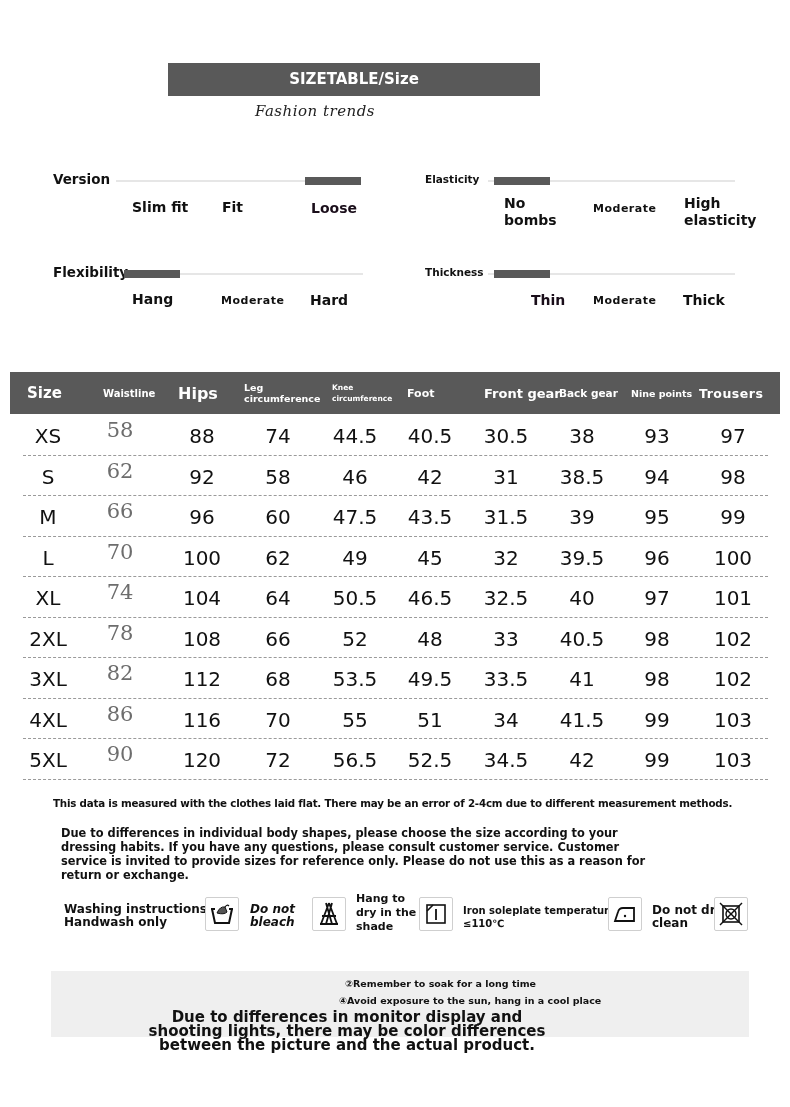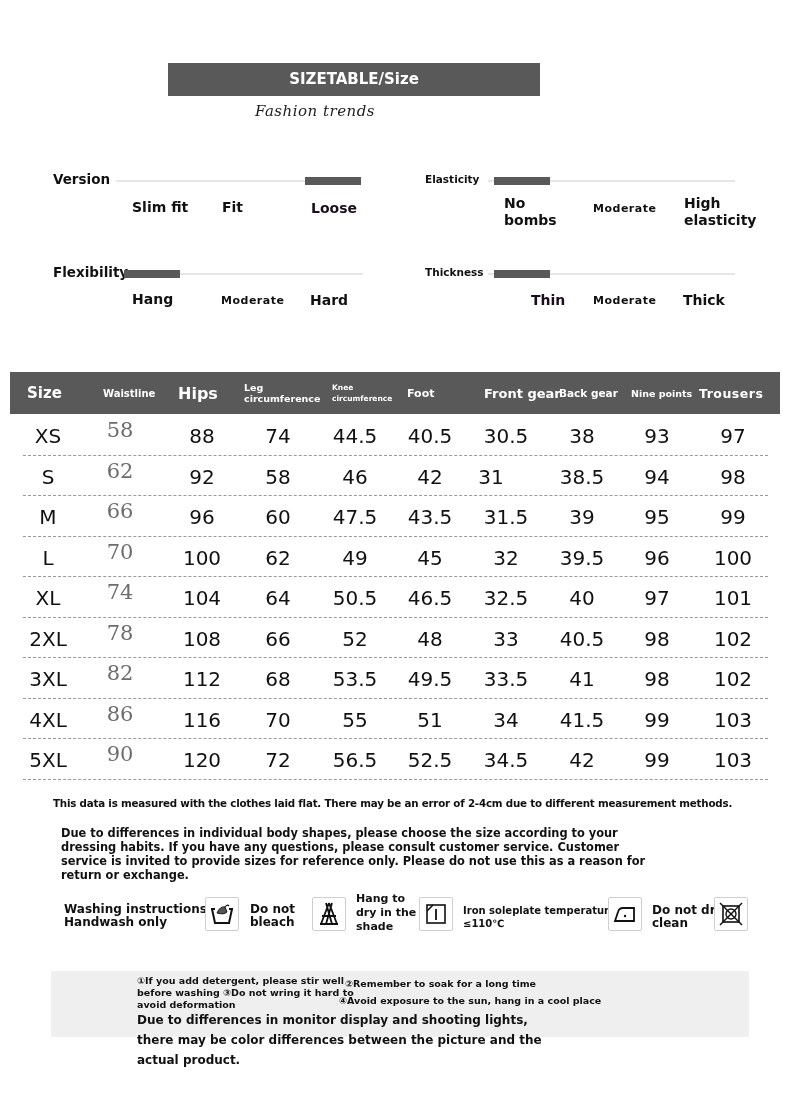--- a/index.html
+++ b/index.html
@@ -24,21 +24,21 @@
     .cell.waist { font-family: "DejaVu Serif", serif; color: #6d6d6d; top: 2px; font-size: 21px; }
 
     .note1 { position: absolute; left: 53px; top: 797px; font-size: 10.3px; font-weight: bold; color: #111; white-space: nowrap; letter-spacing: -0.2px; }
     .note2 { position: absolute; left: 61px; top: 826px; width: 600px; font-size: 11.4px; font-weight: bold; color: #111; line-height: 14px; }
     .wash-text { position: absolute; font-size: 12px; font-weight: bold; color: #111; line-height: 13px; white-space: nowrap; }
     .wash-icon { position: absolute; width: 34px; height: 34px; border: 1px solid #cfcfcf; border-radius: 2px; background: #fff; display: flex; align-items: center; justify-content: center; }
 
     .tips { position: absolute; left: 51px; top: 971px; width: 698px; height: 66px; background: #efefef; }
     .tips-label { position: absolute; left: 0; top: 0; width: 65px; height: 66px; background: #2b2b2b; color: #fff; font-weight: bold; font-size: 14px; line-height: 18px; padding: 15px 0 0 12px; }
     .tip { position: absolute; font-size: 9.5px; font-weight: bold; color: #111; line-height: 12px; white-space: nowrap; }
-    .tip-note { position: absolute; left: 86px; top: 39px; width: 420px; font-size: 12px; font-weight: bold; color: #111; line-height: 20px; }
+    .tip-note { position: absolute; left: 86px; top: 39px; width: 420px; font-size: 15px; font-weight: bold; color: #111; line-height: 14px; text-align: center; }
   </style>
 </head>
 <body>
 
 <div class="banner">
   <span>SIZETABLE/Size</span>
 </div>
 <div class="script-title">Fashion trends</div>
 
 <div>
@@ -104,21 +104,21 @@
       <div class="cell" style="left: 733px;">97</div>
       <div class="divider"></div>
     </div>
     <div class="row" style="top: 40.5px;">
       <div class="cell" style="left: 48px;">S</div>
       <div class="cell waist" style="left: 120px;">62</div>
       <div class="cell" style="left: 202px;">92</div>
       <div class="cell" style="left: 278px;">58</div>
       <div class="cell" style="left: 355px;">46</div>
       <div class="cell" style="left: 430px;">42</div>
-      <div class="cell" style="left: 491px; text-align: center;">31</div>
+      <div class="cell" style="left: 506px; text-align: center;">31</div>
       <div class="cell" style="left: 582px;">38.5</div>
       <div class="cell" style="left: 657px;">94</div>
       <div class="cell" style="left: 733px;">98</div>
       <div class="divider"></div>
     </div>
     <div class="row" style="top: 81px;">
       <div class="cell" style="left: 48px;">M</div>
       <div class="cell waist" style="left: 120px;">66</div>
       <div class="cell" style="left: 202px;">96</div>
       <div class="cell" style="left: 278px;">60</div>
@@ -221,21 +221,21 @@
 
   <div class="wash-icon" style="left:205px; top:897px;">
     <svg width="24" height="22" viewBox="0 0 24 22">
       <path d="M2 6 L5 20 H19 L22 6" fill="none" stroke="#111" stroke-width="2"></path>
       <line x1="1" y1="6" x2="5" y2="6" stroke="#111" stroke-width="2"></line>
       <line x1="19" y1="6" x2="23" y2="6" stroke="#111" stroke-width="2"></line>
       <path d="M7 10 Q10 3 15 4 L17 9 Q14 12 7 10 Z" fill="#555" stroke="#111" stroke-width="1"></path>
       <path d="M15 4 Q17 1 19 3" fill="none" stroke="#111" stroke-width="1.2"></path>
     </svg>
   </div>
-  <div class="wash-text" style="left:250px; top:903px;">
+  <div class="wash-text" style="left:250px; top:903px;font-style:italic;">
     <div>Do not</div>
     <div>bleach</div>
   </div>
 
   <div class="wash-icon" style="left:312px; top:897px;">
     <svg width="22" height="24" viewBox="0 0 22 24">
       <path d="M11 1 L3 22 M11 1 L19 22 M8 1 L14 22 M14 1 L8 22 M4 14 H18 M2 22 H20" fill="none" stroke="#111" stroke-width="1.8"></path>
     </svg>
   </div>
   <div class="wash-text" style="left:356px; top:892px; font-size:11px; line-height:14px;">
@@ -271,21 +271,16 @@
     <svg width="24" height="24" viewBox="0 0 24 24">
       <rect x="4" y="4" width="16" height="16" fill="none" stroke="#111" stroke-width="1.6"></rect>
       <circle cx="12" cy="12" r="5" fill="none" stroke="#111" stroke-width="1.4"></circle>
       <line x1="1" y1="1" x2="23" y2="23" stroke="#111" stroke-width="1.4"></line>
       <line x1="23" y1="1" x2="1" y2="23" stroke="#111" stroke-width="1.4"></line>
     </svg>
   </div>
 </div>
 
 <div class="tips">
-  <div class="tip" style="left:86px; top:4px;">
-    <div>①If you add detergent, please stir well</div>
-    <div>before washing ③Do not wring it hard to</div>
-    <div>avoid deformation</div>
-  </div>
   <div class="tip" style="left:294px; top:7px;">②Remember to soak for a long time</div>
   <div class="tip" style="left:288px; top:24px;">④Avoid exposure to the sun, hang in a cool place</div>
   <div class="tip-note">Due to differences in monitor display and shooting lights, there may be color differences between the picture and the actual product.</div>
 </div>
 
 </body></html>

